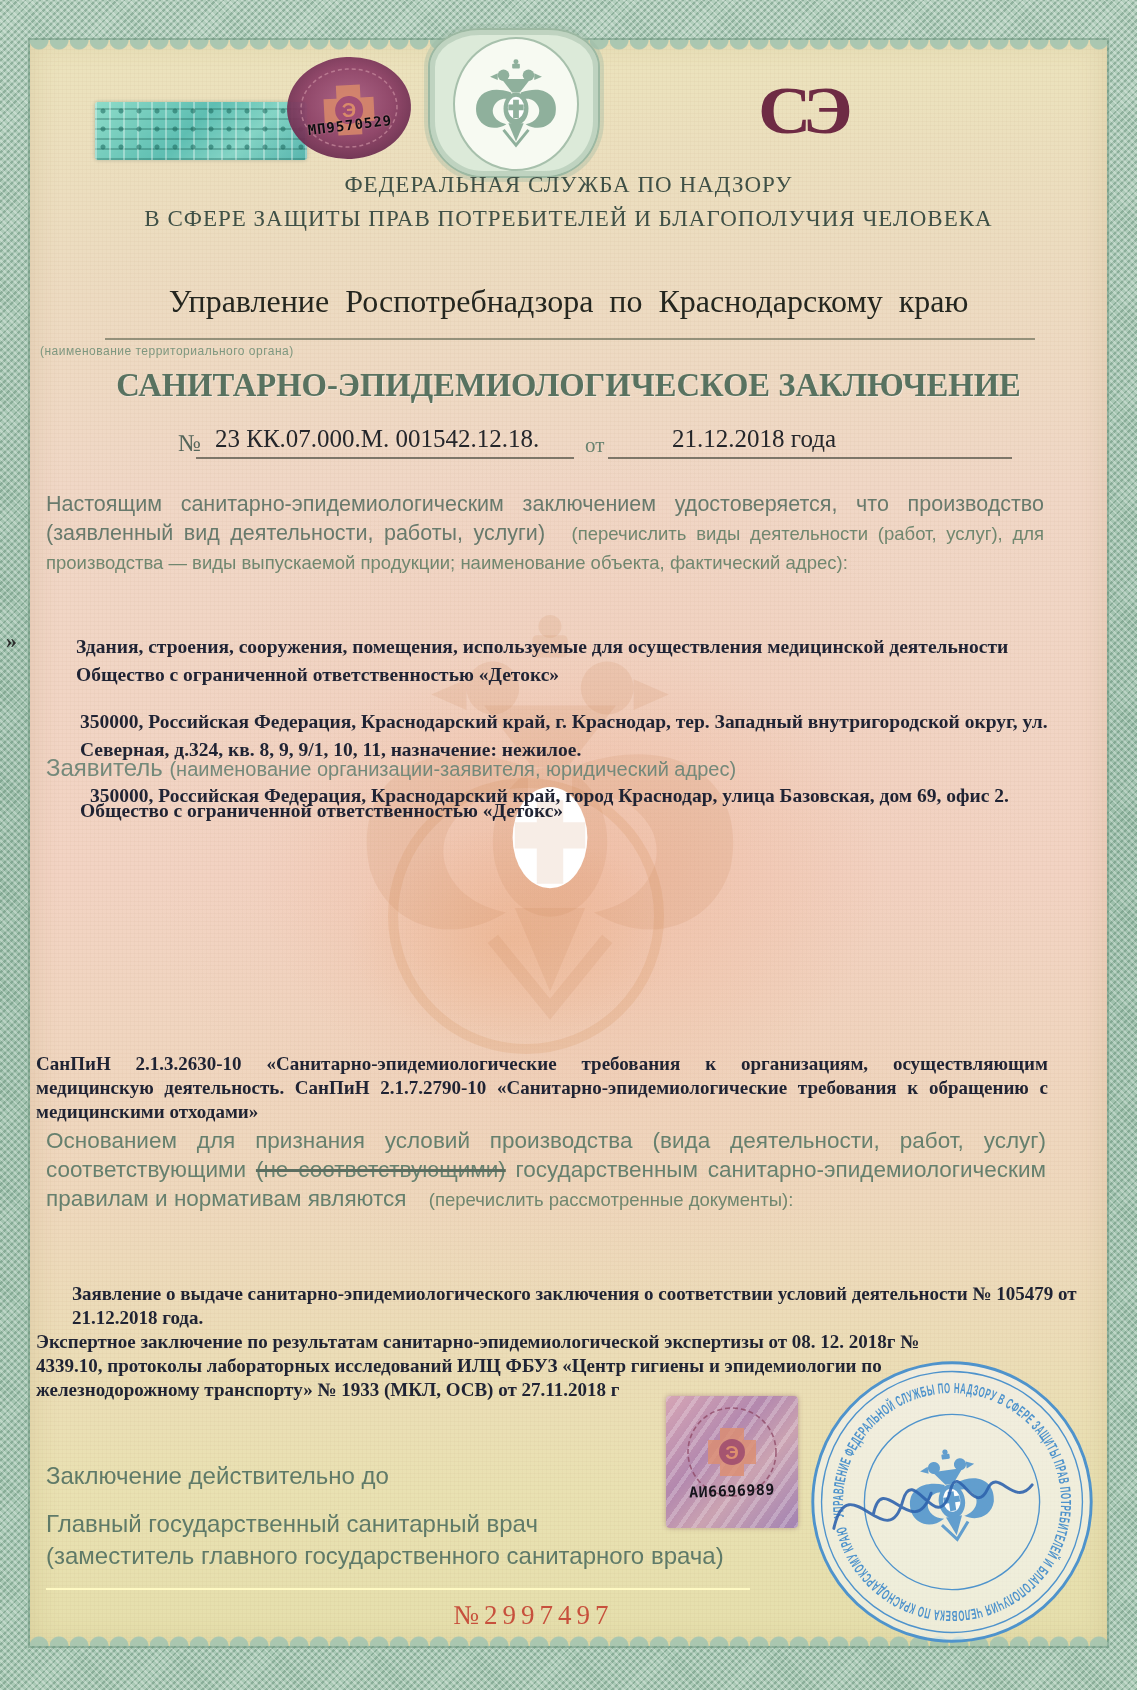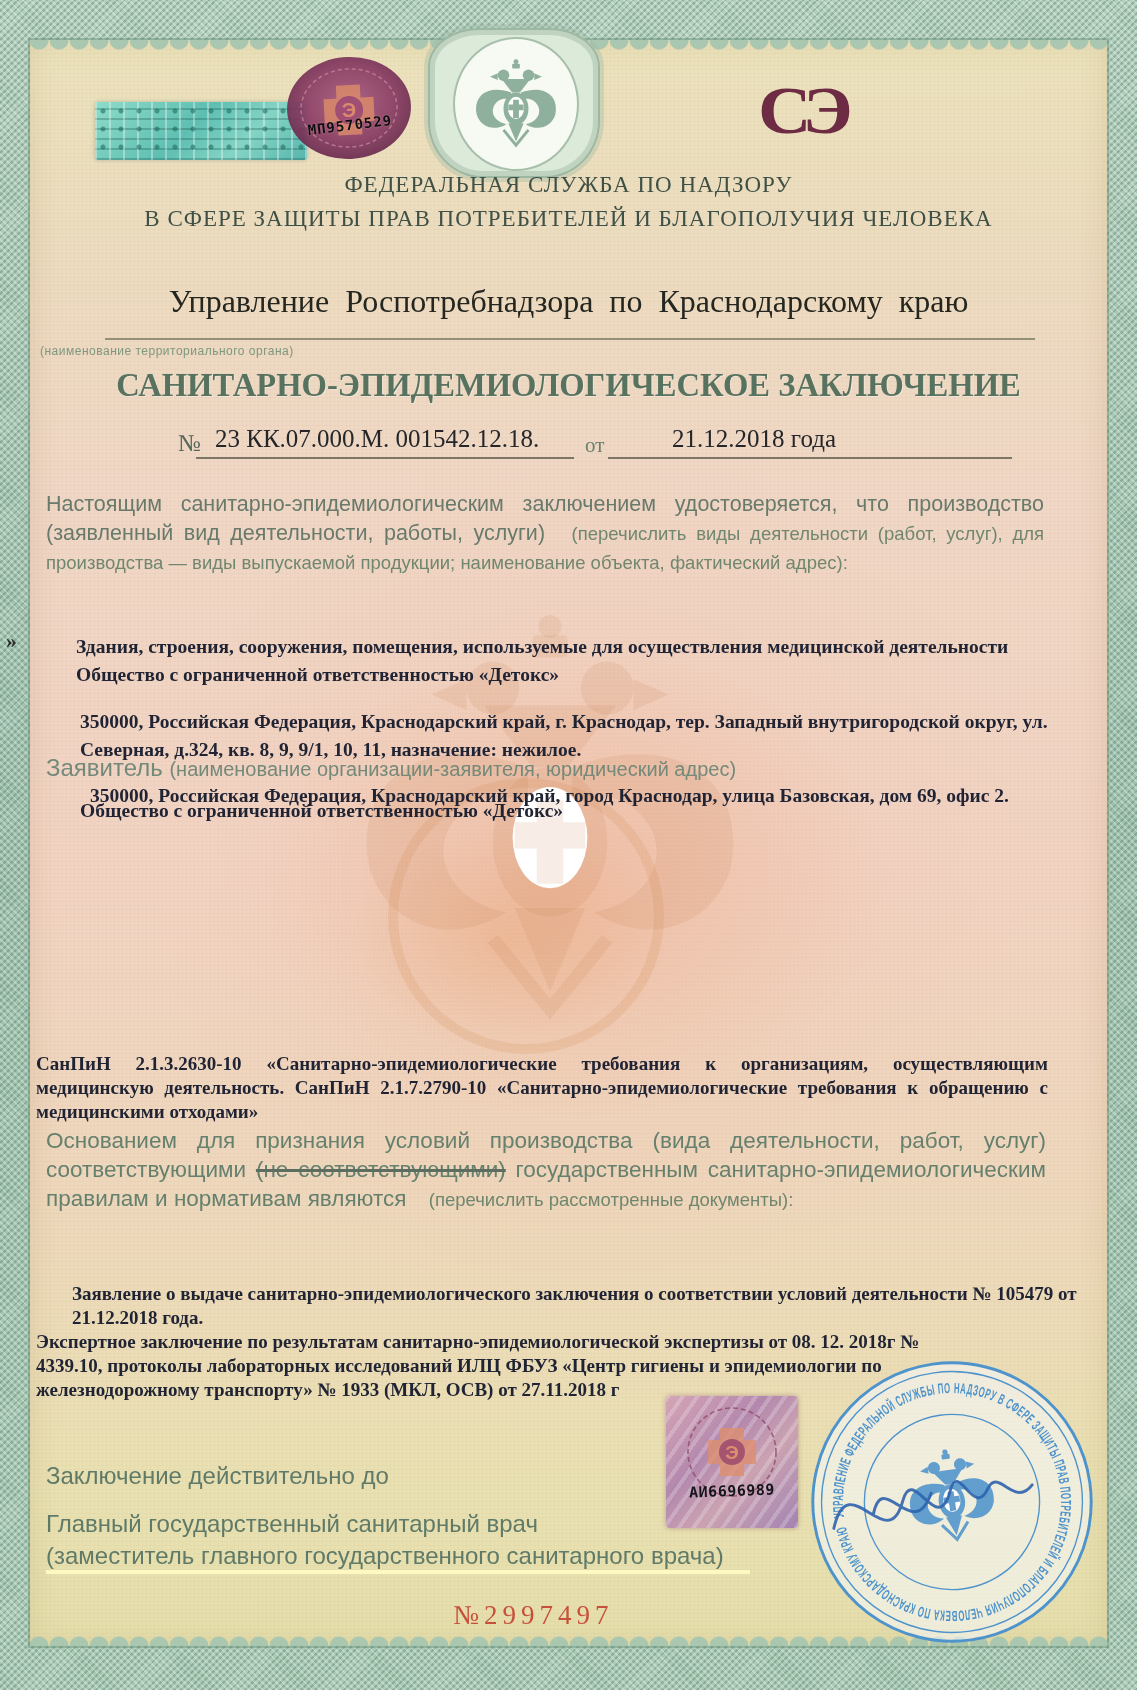--- a/index.html
+++ b/index.html
@@ -99,22 +99,22 @@
   .sanpin{top:1052px;left:36px;width:1012px;font-size:19px;line-height:24px;text-align:justify;}
   .basis{top:1126px;left:46px;width:1000px;font-size:22.5px;line-height:29px;
     color:#66806e;text-align:justify;}
   .basis .struck{text-decoration-color:#5c6e60;}
   .docs1{top:1282px;left:36px;width:1005px;font-size:19px;line-height:24px;margin-left:36px;}
   .docs2{top:1330px;left:36px;width:950px;font-size:19px;line-height:24px;}
 
   
   .valid-until{top:1462px;left:46px;font-size:24px;color:#5f7a68;}
   .chief{top:1510px;left:46px;font-size:24px;color:#5f7a68;}
-  .deputy{top:1542px;left:46px;font-size:24px;color:#5f7a68;border-bottom:4px solid #fef9c3;
-    padding-right:26px;padding-bottom:0;}
+  .deputy{top:1542px;left:46px;font-size:24px;color:#5f7a68;border-bottom:2px solid #fef9c3;
+    padding-right:26px;padding-bottom:18px;}
   .serial-red{top:1600px;left:0;width:100%;text-align:center;font-family:"Liberation Serif",serif;
     font-size:27px;color:#c7503c;letter-spacing:5px;transform:translateX(-35px);}
 
   
   .holo-square{left:666px;top:1396px;width:132px;height:132px;z-index:4;border-radius:4px;
     background:
       repeating-linear-gradient(125deg, rgba(255,255,255,.22) 0 4px, rgba(255,255,255,0) 4px 12px),
       linear-gradient(135deg,#d5a5b5,#b388ae 38%,#caa2b1 62%,#a383b2);
     box-shadow:0 0 5px rgba(90,40,70,.35);}
   .holo-square svg{position:absolute;inset:0;}

